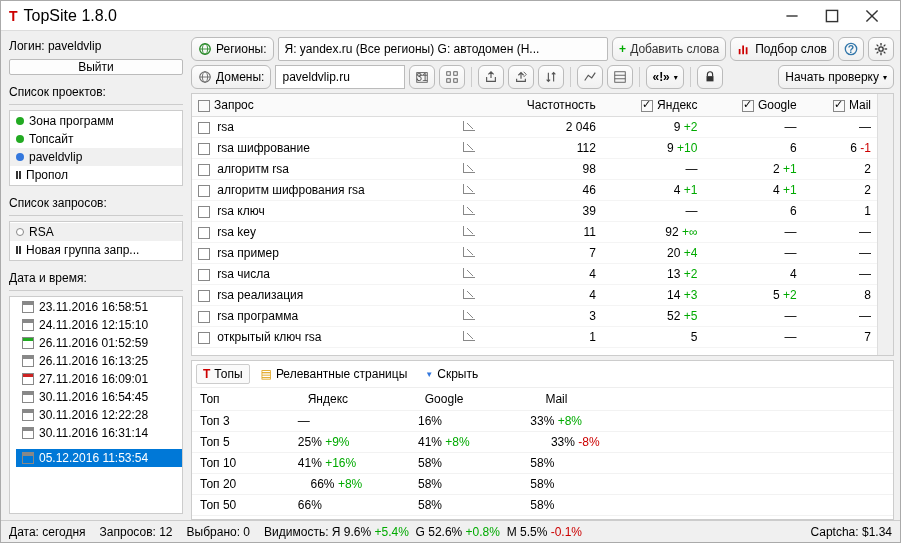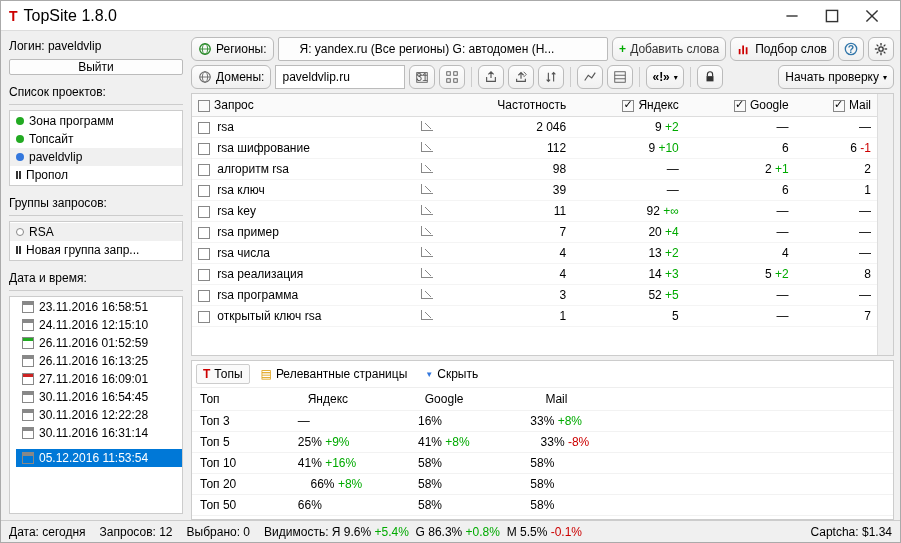--- a/index.html
+++ b/index.html
@@ -23,21 +23,21 @@
 .dot.hollow { background: #fff; border: 1px solid #888; }
 .cal { width: 12px; height: 12px; border: 1px solid #888; display: inline-block; position: relative; }
 .cal::before { content: ""; position: absolute; top: 0; left: 0; right: 0; height: 3px; }
 .cal.gray::before { background: #888; } .cal.green::before { background: #2a2; } .cal.red::before { background: #c22; }
 .content { flex: 1; display: flex; flex-direction: column; padding: 6px 6px 0 0; min-width: 0; }
 .toolbar { display: flex; align-items: center; gap: 4px; margin-bottom: 4px; flex-wrap: nowrap; }
 .tbtn { background: linear-gradient(#fdfdfd,#f0f0f0); border: 1px solid #bbb; padding: 3px 6px; border-radius: 6px; cursor: pointer; display: flex; align-items: center; gap: 4px; height: 24px; white-space: nowrap; }
 .tbtn.icon-only { padding: 3px 5px; min-width: 26px; justify-content: center; }
 .tbtn.green-t { color: #070; font-weight: bold; }
 .tbtn.red-t svg { color: #c00; }
-.toolbar .region-label { background: #fdfdfd; border: 1px solid #bbb; padding: 3px 21px; border-radius: 2px; flex: 1; min-width: 0; overflow: hidden; text-overflow: ellipsis; height: 24px; line-height: 16px; white-space: nowrap; }
+.toolbar .region-label { background: #fdfdfd; border: 1px solid #bbb; padding: 3px 6px; border-radius: 2px; flex: 1; min-width: 0; overflow: hidden; text-overflow: ellipsis; height: 24px; line-height: 16px; white-space: nowrap; }
 .toolbar input[type=text] { border: 1px solid #bbb; padding: 3px 6px; height: 24px; width: 130px; }
 .sep { width: 1px; height: 20px; background: #ccc; margin: 0 2px; }
 .table-wrap { flex: 1; background: #fff; border: 1px solid #ccc; display: flex; min-height: 0; }
 .table-scroll { flex: 1; overflow-y: auto; }
 table.grid { width: 100%; border-collapse: collapse; }
 table.grid th { text-align: left; font-weight: normal; padding: 4px 6px; border-bottom: 1px solid #ddd; background: #fafafa; position: sticky; top: 0; }
 table.grid td { padding: 3px 6px; border-bottom: 1px solid #f4f4f4; white-space: nowrap; }
 table.grid td.num, table.grid th.num { text-align: right; }
 table.grid td.c, table.grid th.c { text-align: center; }
 .delta-pos { color: #0a0; } .delta-neg { color: #c00; }
@@ -105,21 +105,21 @@
         <div class="row sel">
           <span class="dot blue"></span>
           <span>paveldvlip</span>
         </div>
         <div class="row">
           <span class="dot pause"></span>
           <span>Пропол</span>
         </div>
       </div>
 
-    <div class="sec-title">Группы запросов:</div>
+    <div class="sec-title">Список запросов:</div>
     <hr>
     <div class="list" id="group-list">
         <div class="row sel">
           <span class="dot hollow"></span>
           <span>RSA</span>
         </div>
         <div class="row">
           <span class="dot pause"></span>
           <span>Новая группа запр...</span>
         </div>
@@ -317,20 +317,28 @@
                 <td class="num">9 <span class="delta-pos">+10</span></td>
                 <td class="num">6</td>
                 <td class="num">6 <span class="delta-neg">-1</span></td>
               </tr>
               <tr>
                 <td><span class="chk"></span> алгоритм rsa</td>
                 <td class="c"><span class="chart-ic"></span></td>
                 <td class="num">98</td>
                 <td class="num">—</td>
                 <td class="num">2 <span class="delta-pos">+1</span></td>
+                <td class="num">2</td>
+              </tr>
+              <tr>
+                <td><span class="chk"></span> алгоритм шифрования rsa</td>
+                <td class="c"><span class="chart-ic"></span></td>
+                <td class="num">46</td>
+                <td class="num">4 <span class="delta-pos">+1</span></td>
+                <td class="num">4 <span class="delta-pos">+1</span></td>
                 <td class="num">2</td>
               </tr>
               <tr>
                 <td><span class="chk"></span> rsa ключ</td>
                 <td class="c"><span class="chart-ic"></span></td>
                 <td class="num">39</td>
                 <td class="num">—</td>
                 <td class="num">6</td>
                 <td class="num">1</td>
               </tr>
@@ -419,21 +427,21 @@
                 <td style="padding-left:8px">Топ 3</td>
                 <td style="text-align:left;padding-left:30px">—</td>
                 <td style="text-align:left;padding-left:30px">16%</td>
                 <td style="text-align:left;padding-left:30px">33% <span class="delta-pos">+8%</span></td>
                 <td></td>
               </tr>
               <tr>
                 <td style="padding-left:8px">Топ 5</td>
                 <td style="text-align:left;padding-left:30px">25% <span class="delta-pos">+9%</span></td>
                 <td style="text-align:left;padding-left:30px">41% <span class="delta-pos">+8%</span></td>
-                <td style="text-align:center;padding-left:30px">33% <span class="delta-neg">-8%</span></td>
+                <td style="text-align:right;padding-left:30px">33% <span class="delta-neg">-8%</span></td>
                 <td></td>
               </tr>
               <tr>
                 <td style="padding-left:8px">Топ 10</td>
                 <td style="text-align:left;padding-left:30px">41% <span class="delta-pos">+16%</span></td>
                 <td style="text-align:left;padding-left:30px">58%</td>
                 <td style="text-align:left;padding-left:30px">58%</td>
                 <td></td>
               </tr>
               <tr>
@@ -464,17 +472,17 @@
   </div>
 </div>
 
 <div class="statusbar">
   <span>Дата: сегодня</span>
   <span>Запросов: 12</span>
   <span>Выбрано: 0</span>
   <span class="flex">
     <span>Видимость:</span>
     <span>Я 9.6%</span> <span class="delta-pos">+5.4%</span>&nbsp;
-    <span>G 86.3%</span> <span class="delta-pos">+0.8%</span>&nbsp;
+    <span>G 52.6%</span> <span class="delta-pos">+0.8%</span>&nbsp;
     <span>M 5.5%</span> <span class="delta-neg">-0.1%</span>
   </span>
   <span>Captcha: $1.34</span>
 </div>
 
 </body></html>

